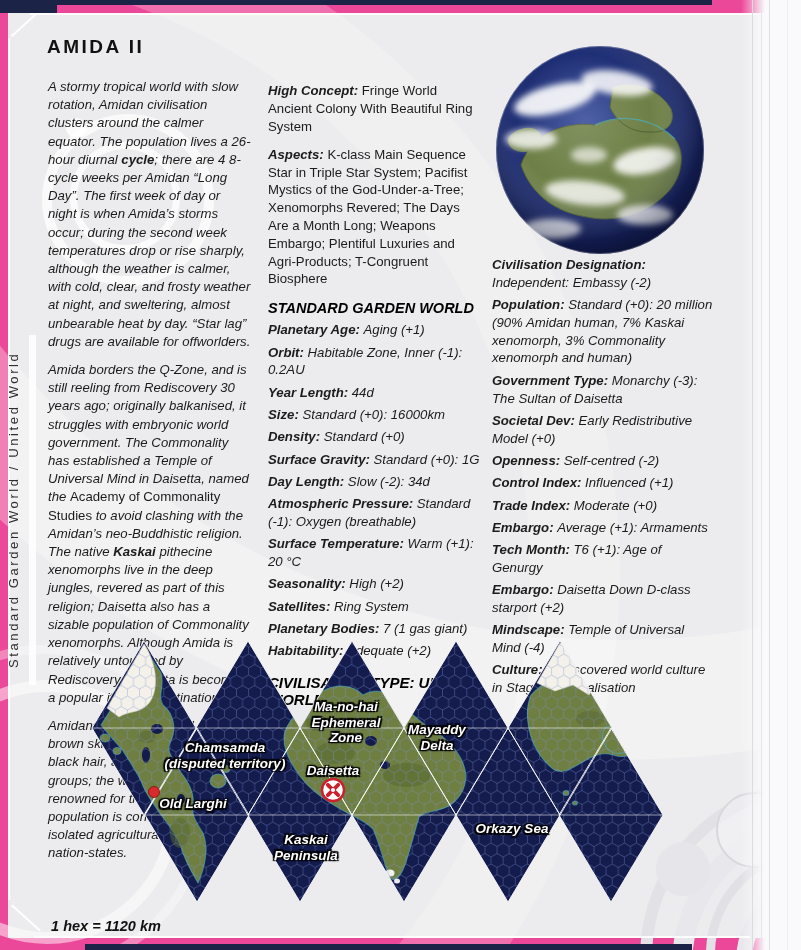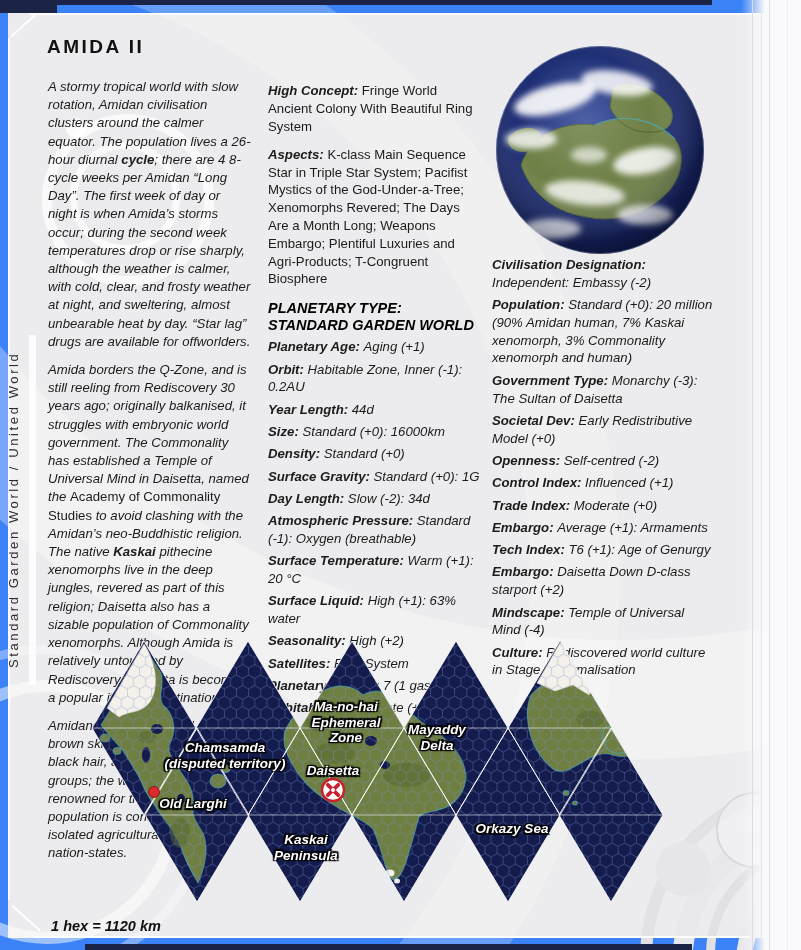--- a/index.html
+++ b/index.html
@@ -1,17 +1,17 @@
 <!DOCTYPE html>
 <html><head>
 <meta charset="utf-8">
 <style>
   html,body{margin:0;padding:0;}
   #page{position:relative;width:801px;height:950px;overflow:hidden;
-        background:#3b82f6;font-family:"Liberation Sans",sans-serif;color:#1b1b1b;}
+        background:#ec4899;font-family:"Liberation Sans",sans-serif;color:#1b1b1b;}
   
   .panel{position:absolute;left:8px;top:13px;width:787px;height:925px;background:#ececee;}
   .frame-line{position:absolute;background:#ffffff;}
   .deco{position:absolute;border-radius:50%;pointer-events:none;}
   
   .topbar{position:absolute;left:0;top:0;width:712px;height:5px;background:#1b2347;}
   .topblock{position:absolute;left:0;top:0;width:57px;height:13px;background:#1b2347;}
   .bottombar{position:absolute;left:85px;top:944px;width:607px;height:6px;background:#1b2347;}
   
   .right-band{position:absolute;right:0;top:0;width:60px;height:950px;
@@ -104,53 +104,51 @@
     <div class="stat">
       <span class="stat-label">High Concept:</span>
       <span class="stat-value upright">Fringe World Ancient Colony With Beautiful Ring System</span>
     </div>
     <div class="gap"></div>
     <div class="stat">
       <span class="stat-label">Aspects:</span>
       <span class="stat-value upright">K-class Main Sequence Star in Triple Star System; Pacifist Mystics of the God-Under-a-Tree; Xenomorphs Revered; The Days Are a Month Long; Weapons Embargo; Plentiful Luxuries and Agri-Products; T-Congruent Biosphere</span>
     </div>
     <div class="subhead" style="margin-bottom:4px;">
-      <div>PLANETARY TYPE:</div>
       <div>STANDARD GARDEN WORLD</div>
     </div>
     <div id="planetary-stats">
         <div class="stat"><span class="stat-label">Planetary Age: </span><span class="stat-value">Aging (+1)</span></div>
         <div class="stat"><span class="stat-label">Orbit: </span><span class="stat-value">Habitable Zone, Inner (-1): 0.2AU</span></div>
         <div class="stat"><span class="stat-label">Year Length: </span><span class="stat-value">44d</span></div>
         <div class="stat"><span class="stat-label">Size: </span><span class="stat-value">Standard (+0): 16000km</span></div>
         <div class="stat"><span class="stat-label">Density: </span><span class="stat-value">Standard (+0)</span></div>
         <div class="stat"><span class="stat-label">Surface Gravity: </span><span class="stat-value">Standard (+0): 1G</span></div>
         <div class="stat"><span class="stat-label">Day Length: </span><span class="stat-value">Slow (-2): 34d</span></div>
         <div class="stat"><span class="stat-label">Atmospheric Pressure: </span><span class="stat-value">Standard (-1): Oxygen (breathable)</span></div>
         <div class="stat"><span class="stat-label">Surface Temperature: </span><span class="stat-value">Warm (+1): 20 °C</span></div>
-        <div class="stat"><span class="stat-label">Surface Liquid: </span><span class="stat-value">High (+1): 63% water</span></div>
         <div class="stat"><span class="stat-label">Seasonality: </span><span class="stat-value">High (+2)</span></div>
         <div class="stat"><span class="stat-label">Satellites: </span><span class="stat-value">Ring System</span></div>
         <div class="stat"><span class="stat-label">Planetary Bodies: </span><span class="stat-value">7 (1 gas giant)</span></div>
         <div class="stat"><span class="stat-label">Habitability: </span><span class="stat-value">Adequate (+2)</span></div>
       </div>
     <div class="subhead" style="font-size:15px;margin-top:14px;">CIVILISATION TYPE: UNITED WORLD</div>
   </div>
 
   <div class="col" id="col-right">
     <div id="civ-stats">
         <div class="stat"><span class="stat-label">Civilisation Designation: </span><span class="stat-value">Independent: Embassy (-2)</span></div>
         <div class="stat"><span class="stat-label">Population: </span><span class="stat-value">Standard (+0): 20 million (90% Amidan human, 7% Kaskai xenomorph, 3% Commonality xenomorph and human)</span></div>
         <div class="stat"><span class="stat-label">Government Type: </span><span class="stat-value">Monarchy (-3): The Sultan of Daisetta</span></div>
         <div class="stat"><span class="stat-label">Societal Dev: </span><span class="stat-value">Early Redistributive Model (+0)</span></div>
         <div class="stat"><span class="stat-label">Openness: </span><span class="stat-value">Self-centred (-2)</span></div>
         <div class="stat"><span class="stat-label">Control Index: </span><span class="stat-value">Influenced (+1)</span></div>
         <div class="stat"><span class="stat-label">Trade Index: </span><span class="stat-value">Moderate (+0)</span></div>
         <div class="stat"><span class="stat-label">Embargo: </span><span class="stat-value">Average (+1): Armaments</span></div>
-        <div class="stat"><span class="stat-label">Tech Index: </span><span class="stat-value">T6 (+1): Age of Genurgy</span></div>
+        <div class="stat"><span class="stat-label">Tech Month: </span><span class="stat-value">T6 (+1): Age of Genurgy</span></div>
         <div class="stat"><span class="stat-label">Embargo: </span><span class="stat-value">Daisetta Down D-class starport (+2)</span></div>
         <div class="stat"><span class="stat-label">Mindscape: </span><span class="stat-value">Temple of Universal Mind (-4)</span></div>
         <div class="stat"><span class="stat-label">Culture: </span><span class="stat-value">Rediscovered world culture in Stage 2 Normalisation</span></div>
       </div>
   </div>
 
   <svg style="position:absolute;left:493px;top:43px;" width="214" height="214" viewBox="0 0 214 214">
     <defs>
       <radialGradient id="oceanGrad" cx="45%" cy="38%" r="75%">
         <stop offset="0%" stop-color="#34499a"></stop>

